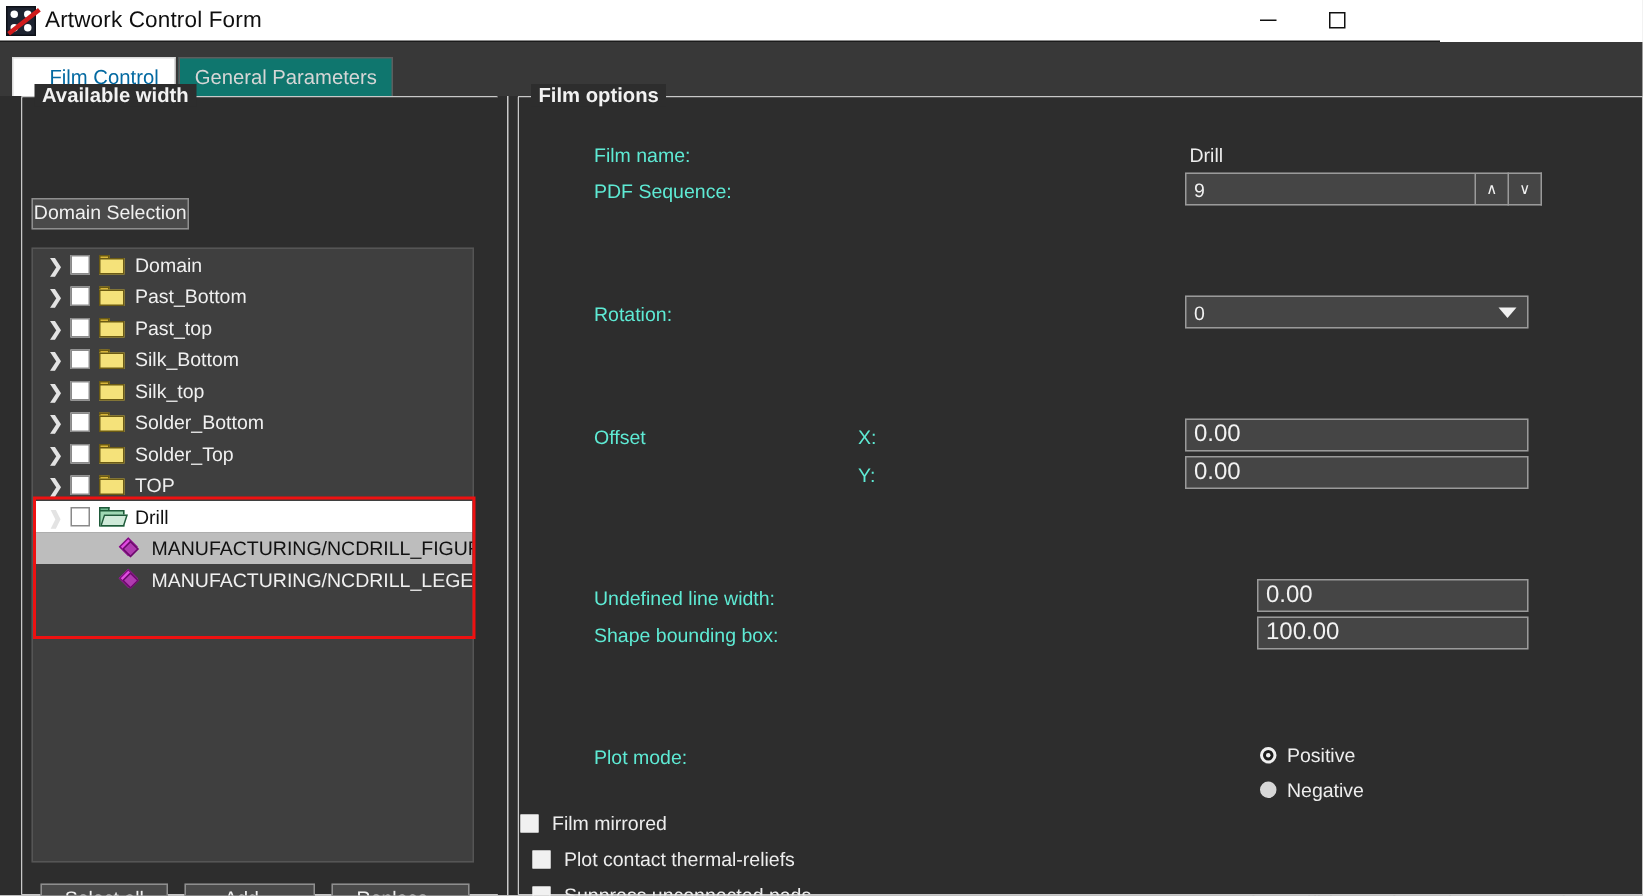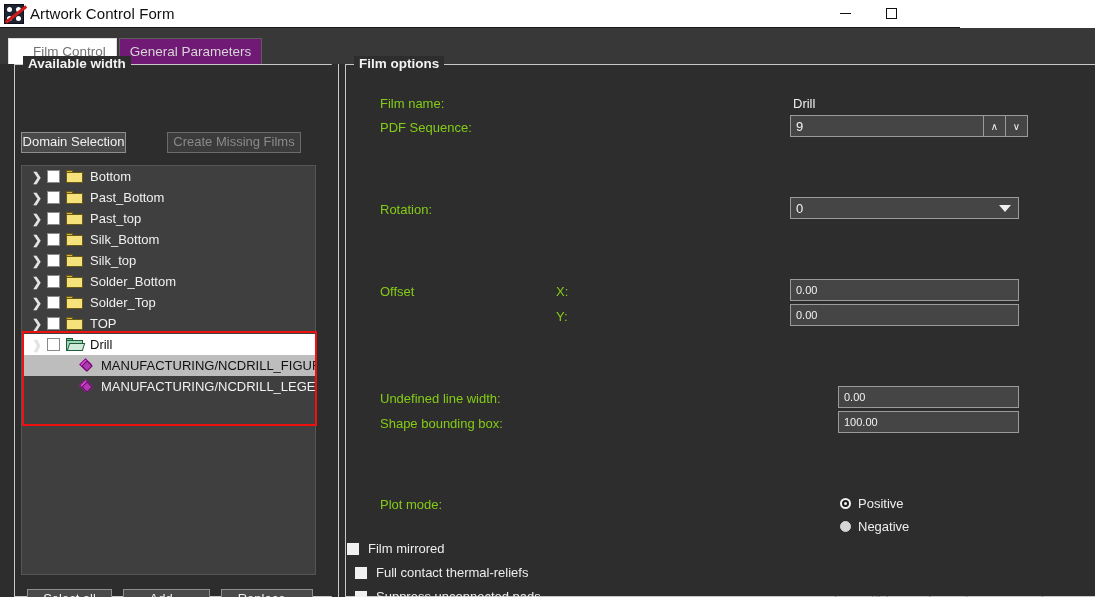--- a/index.html
+++ b/index.html
@@ -72,25 +72,25 @@
   .tabs {
     position: absolute; left: 8px; top: 10px;
     display: flex; align-items: flex-end;
   }
   .tab {
     height: 26px; padding: 0 10px;
     display: flex; align-items: center;
     font-size: 13.5px;
   }
   .tab.active {
-    background: #ffffff; color: #737373;
+    background: #ffffff; color: #0369a1;
     border: 1px solid #dcdcdc; border-bottom: none; padding-left: 24px;
   }
   .tab.inactive {
-    background: #701a75; color: #d6d6d6;
+    background: #0f766e; color: #d6d6d6;
     border: 1px solid #5d5d5d; border-bottom: none;
     margin-left: 2px;
   }
 
   
   .groupbox {
     position: absolute;
     border: 1px solid #c8c8c8;
     border-radius: 1px;
   }
@@ -198,29 +198,29 @@
   #add-button        { position: absolute; left: 123px; top: 561px; width: 87px; height: 21px; display:flex; align-items:center; justify-content:center; }
   #replace-button    { position: absolute; left: 221px; top: 561px; width: 92px; height: 21px; display:flex; align-items:center; justify-content:center; }
 
   .vsep {
     position: absolute; left: 338px; top: 36px;
     width: 1px; height: 533px; background: #c9c9c9;
   }
 
   
   .field-label {
-    position: absolute; color: #84cc16; font-size: 13px; white-space: nowrap;
+    position: absolute; color: #5eead4; font-size: 13px; white-space: nowrap; margin-left: 16px;
   }
   .field-value-static {
     position: absolute; color: #ededed; font-size: 13px; white-space: nowrap;
   }
   .textbox {
     position: absolute;
     background: #454545; border: 1px solid #9a9a9a;
-    color: #f2f2f2; font-size: 11px;
+    color: #f2f2f2; font-size: 16px;
     display: flex; align-items: center;
     padding-left: 5px;
     height: 22px;
   }
   .spinner-wrap { position: absolute; display: flex; height: 22px; }
   .spinner-wrap .sp-text {
     position: relative;
     background: #454545; border: 1px solid #9a9a9a;
     color: #f2f2f2; font-size: 13px;
     display: flex; align-items: center; padding-left: 5px;
@@ -303,32 +303,31 @@
   <div class="tabs">
     <div class="tab active">Film Control</div>
     <div class="tab inactive">General Parameters</div>
   </div>
 
   <div class="groupbox" id="available-films-group">
     <div class="group-title">Available width</div>
   </div>
 
   <div class="btn" id="domain-selection-button">Domain Selection</div>
-  <div class="btn disabled" id="create-missing-films-button">Create Missing Films</div>
 
   <div class="tree">
 
     <div class="tree-row">
       <span class="chevron">❯</span>
       <span class="tree-check"></span>
       <span class="folder-icon">
           <span class="tab-top"></span>
           <span class="body"></span>
         </span>
-      <span>Bottom</span>
+      <span>Domain</span>
     </div>
 
     <div class="tree-row">
       <span class="chevron">❯</span>
       <span class="tree-check"></span>
       <span class="folder-icon">
           <span class="tab-top"></span>
           <span class="body"></span>
         </span>
       <span>Past_Bottom</span>
@@ -473,21 +472,21 @@
     <span class="radio-mark off"></span>
     <span>Negative</span>
   </div>
 
   <div class="check-item" style="left:347px; top:513px;">
     <span class="check-mark"></span>
     <span>Film mirrored</span>
   </div>
   <div class="check-item" style="left:355px; top:537px;">
     <span class="check-mark"></span>
-    <span>Full contact thermal-reliefs</span>
+    <span>Plot contact thermal-reliefs</span>
   </div>
   <div class="check-item" style="left:355px; top:561px;">
     <span class="check-mark"></span>
     <span>Suppress unconnected pads</span>
   </div>
 
   <div id="watermark">https://blog.csdn.net/wang_ze_ping</div>
 
 </div>
 

